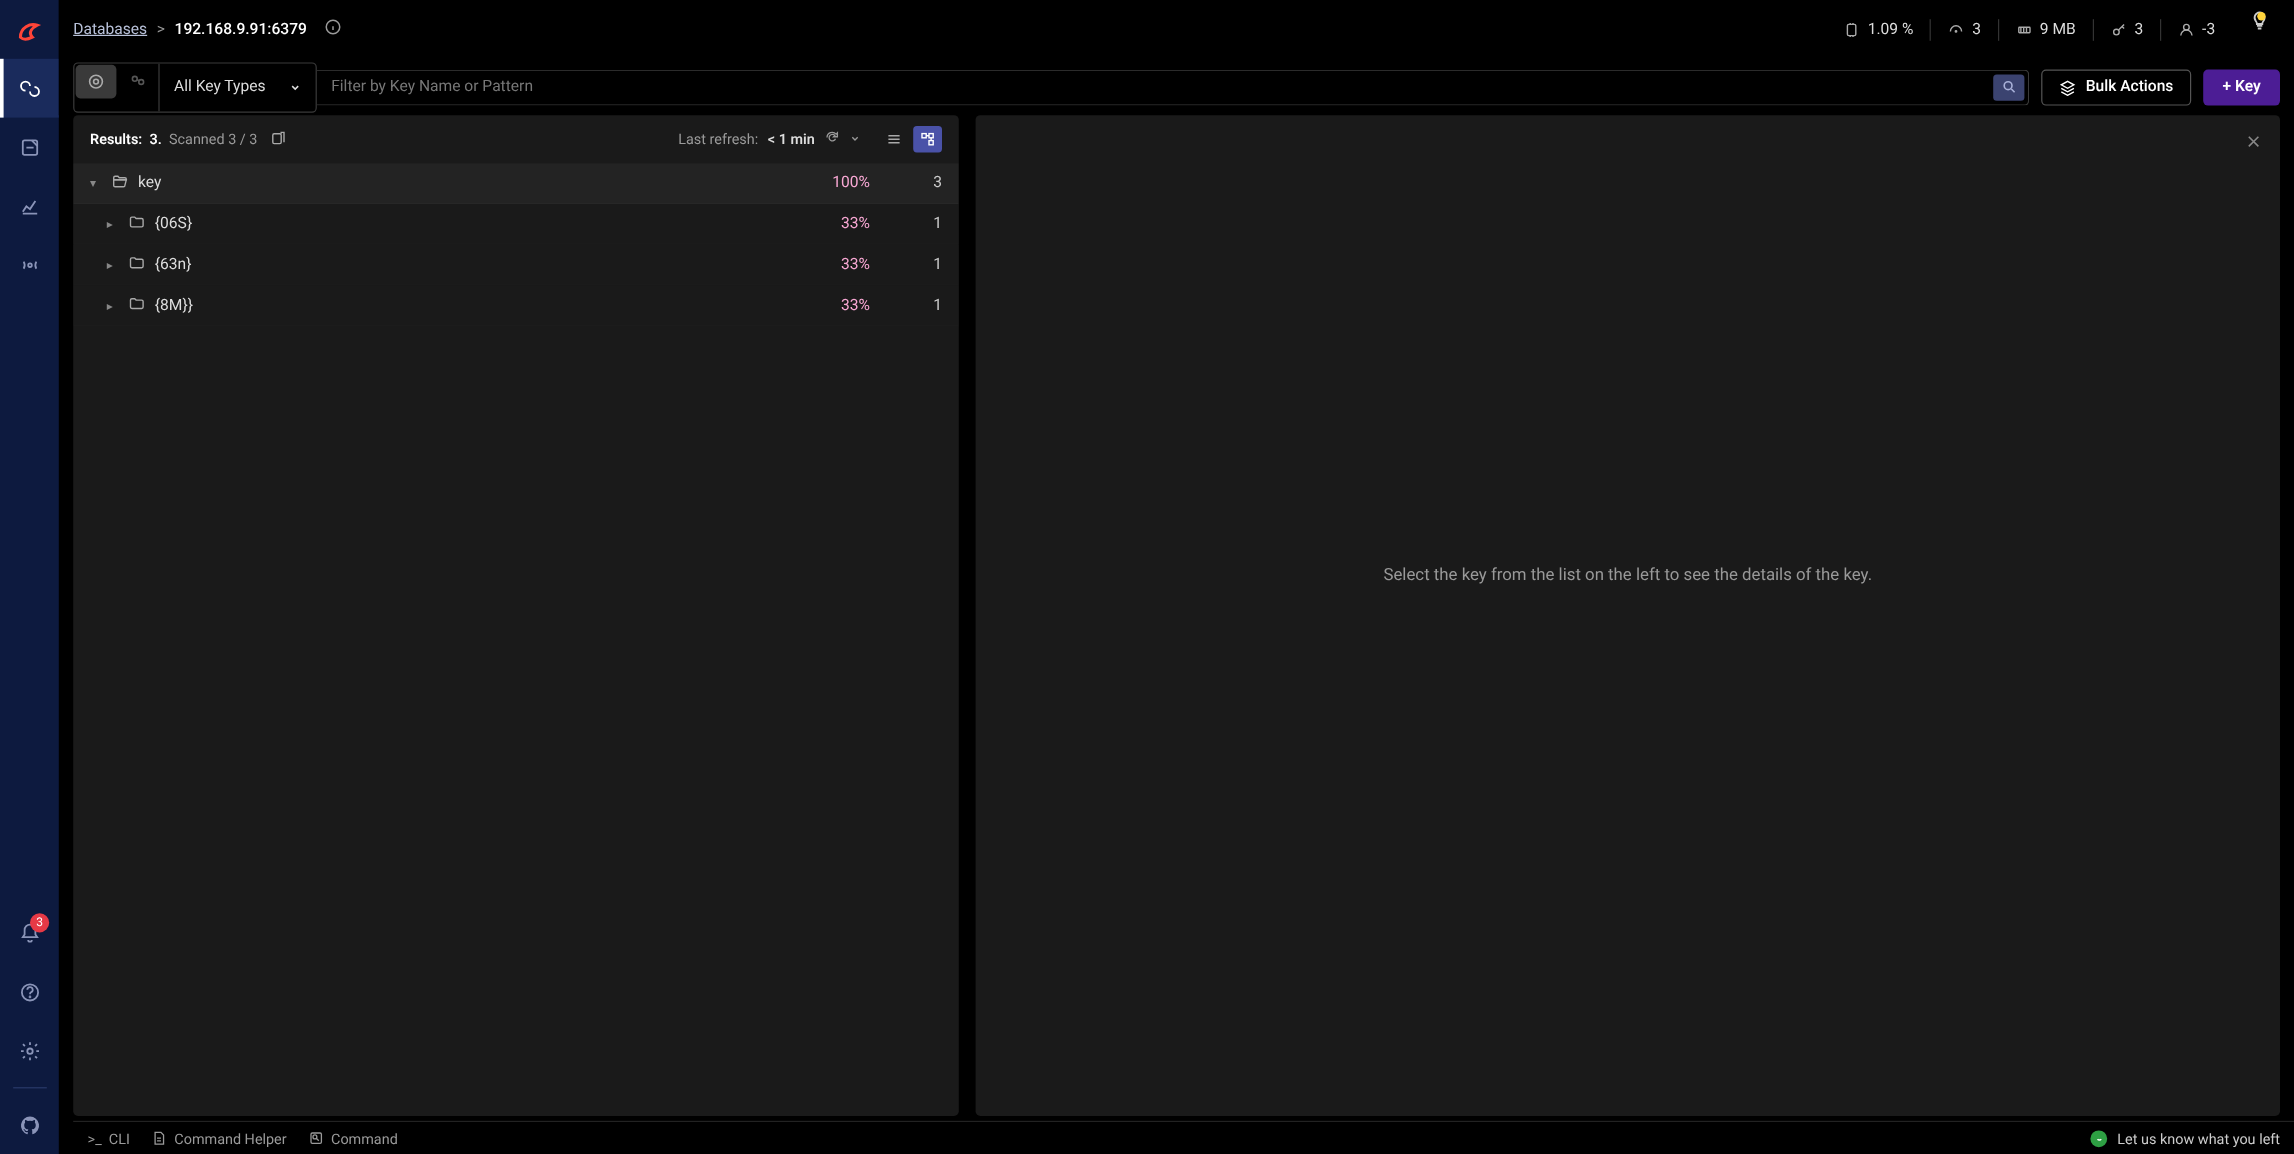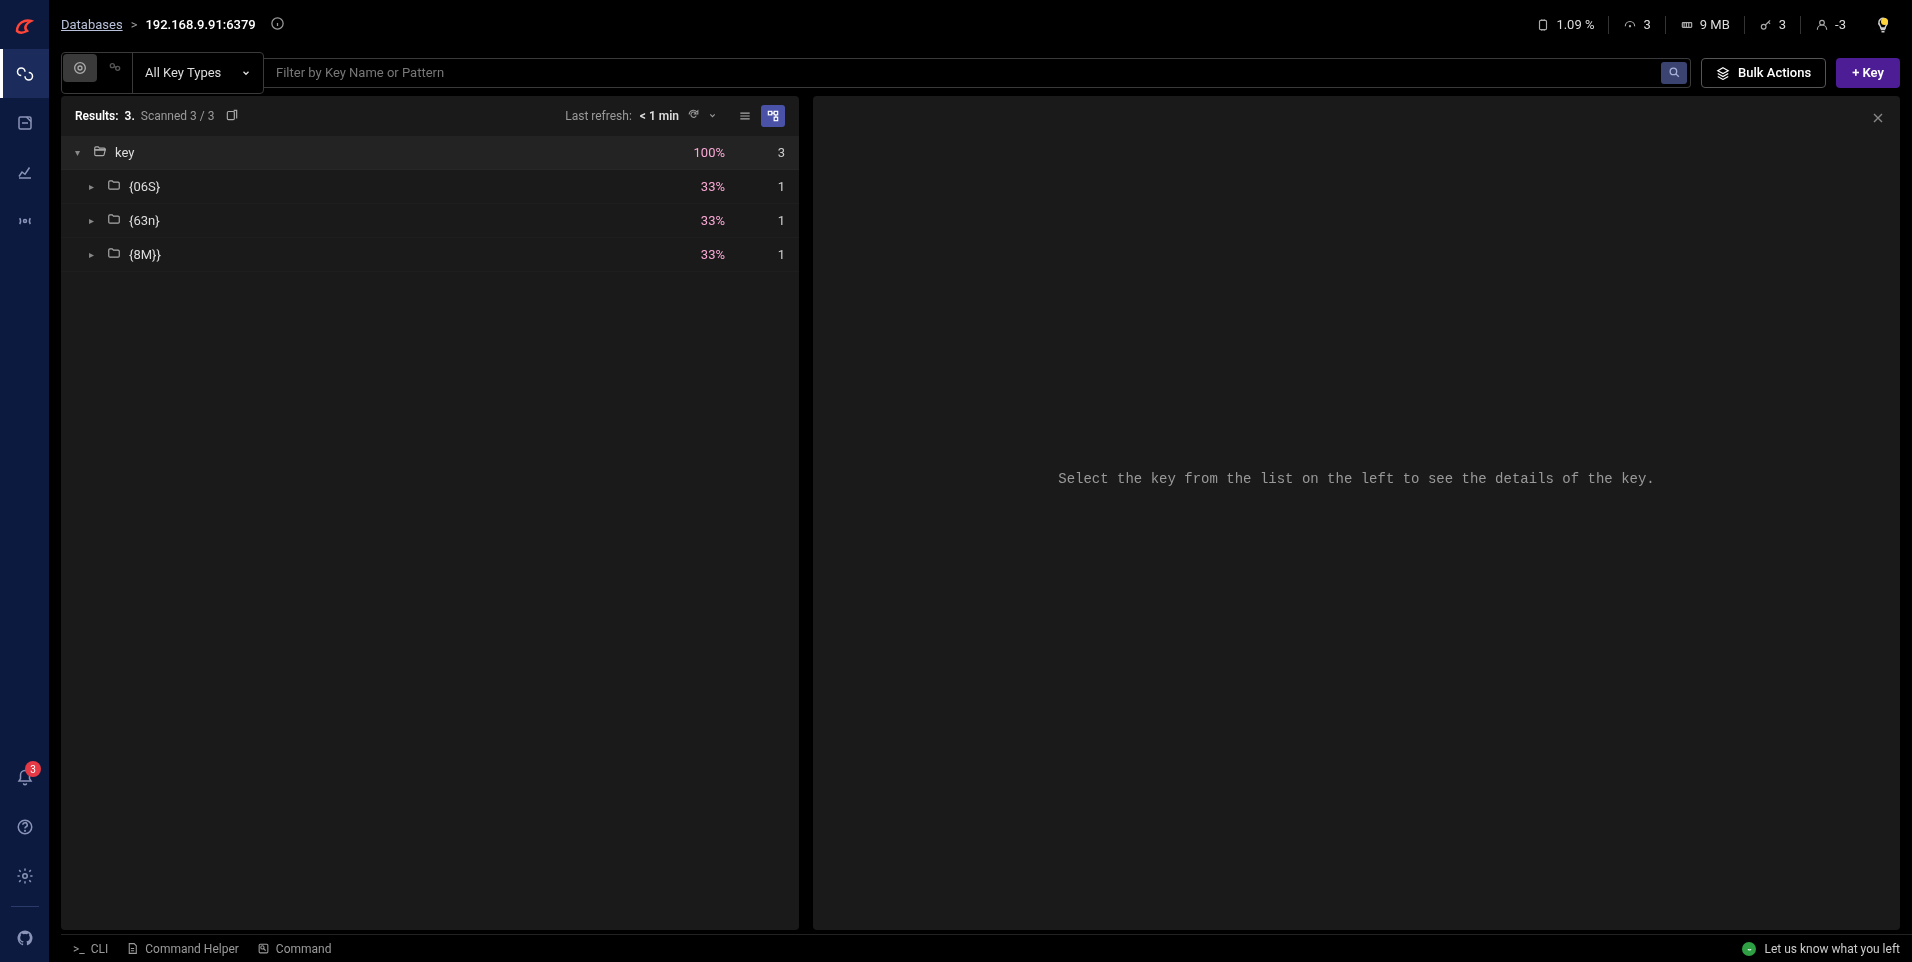--- a/index.html
+++ b/index.html
@@ -23,21 +23,21 @@
   .logo{width:49px;height:49px;display:flex;align-items:center;justify-content:center;color:#ff4438;}
   .nav-item{width:49px;height:49px;display:flex;align-items:center;justify-content:center;color:#8a94b8;cursor:pointer;position:relative;}
   .nav-item.active{background:var(--sidebar-active);color:#fff;}
   .nav-item.active::before{content:"";position:absolute;left:0;top:0;width:3px;height:100%;background:#fff;}
   .nav-spacer{flex:1;}
   .nav-divider{width:28px;height:1px;background:#2a3a6a;margin:6px 0;}
   .badge{position:absolute;top:8px;right:8px;min-width:16px;height:16px;border-radius:8px;background:#e63946;color:#fff;font-size:10px;display:flex;align-items:center;justify-content:center;padding:0 4px;}
   .bulb-dot{position:absolute;top:10px;right:12px;width:7px;height:7px;border-radius:50%;background:#ffd43b;}
   
   
-  .header{position:absolute;left:49px;top:0;right:0;height:49px;background:var(--bg);display:flex;align-items:center;padding:0 12px;font-size:13px;}
+  .header{position:absolute;left:49px;top:0;right:0;height:49px;background:var(--bg);display:flex;padding:0 12px;font-size:13px;}
   .breadcrumb{display:flex;align-items:center;gap:8px;}
   .breadcrumb a{color:var(--link);text-decoration:underline;cursor:pointer;}
   .breadcrumb .sep{color:var(--muted);}
   .breadcrumb .current{color:#fff;font-weight:500;}
   .info-icon{color:var(--muted);margin-left:6px;cursor:pointer;}
   .header-spacer{flex:1;}
   .stats{display:flex;align-items:center;gap:0;}
   .stat{display:flex;align-items:center;gap:6px;padding:0 14px;font-size:13px;color:#ddd;}
   .stat-divider{width:1px;height:18px;background:#333;}
   .stat svg{color:#aaa;}
@@ -74,21 +74,21 @@
   .tree-row.root{background:#232323;}
   .tree-row.child{background:var(--panel);padding-left:28px;}
   .tree-row .chev{width:14px;color:#888;font-size:10px;margin-right:4px;}
   .tree-row .folder{margin-right:8px;color:#aaa;}
   .tree-row .name{flex:1;}
   .tree-row .pct{width:60px;text-align:right;color:#f9a8d4;}
   .tree-row .cnt{width:60px;text-align:right;color:#ccc;}
   
   .detail-panel{flex:1;background:var(--panel);border-radius:4px;position:relative;}
   .close-btn{position:absolute;top:14px;right:14px;color:#888;cursor:pointer;}
-  .detail-empty{position:absolute;top:45%;left:0;right:0;text-align:center;color:#999;font-size:14px;font-family:Liberation Mono, monospace;}
+  .detail-empty{position:absolute;top:45%;left:0;right:0;text-align:center;color:#999;font-size:14px;}
   
   .resizer{position:absolute;left:797px;top:50%;width:8px;height:40px;display:flex;align-items:center;justify-content:center;color:#555;cursor:col-resize;}
   
   
   .bottom-bar{position:absolute;left:61px;right:0;bottom:0;height:28px;background:var(--bg);border-top:1px solid #222;display:flex;align-items:center;padding:0 12px;font-size:12px;color:var(--muted);gap:18px;}
   .bottom-item{display:flex;align-items:center;gap:6px;cursor:pointer;}
   .bottom-spacer{flex:1;}
   .feedback{display:flex;align-items:center;gap:8px;color:#ccc;}
   .feedback-dot{width:14px;height:14px;border-radius:50%;background:#2ea043;display:flex;align-items:center;justify-content:center;}
   

